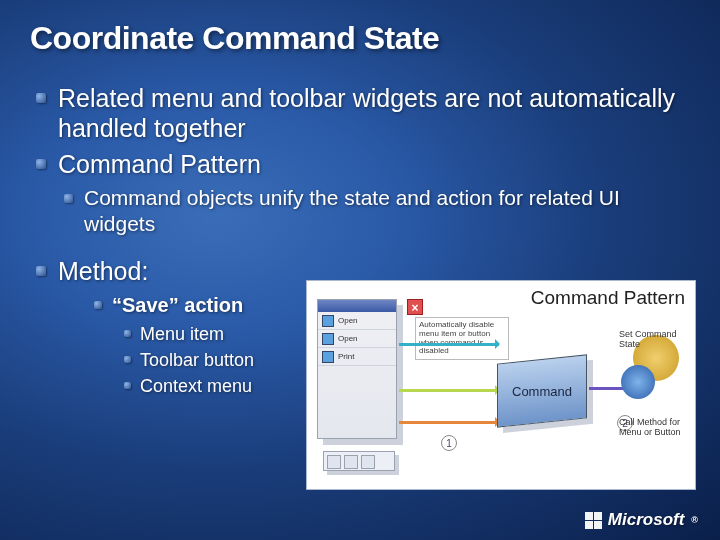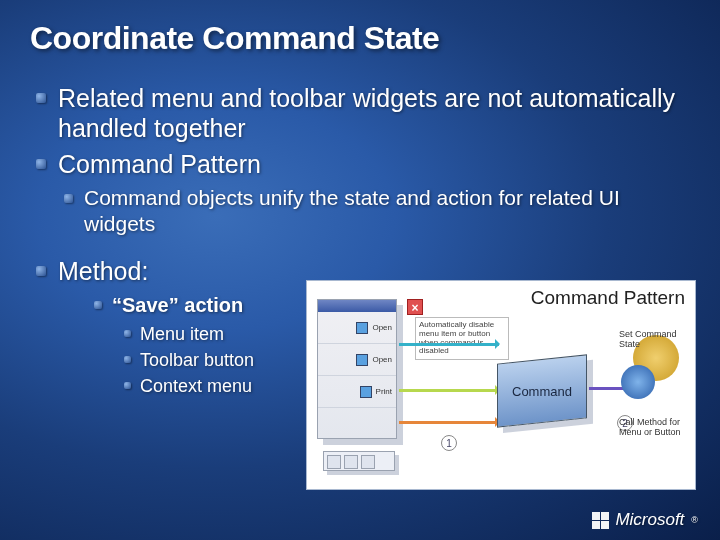--- a/index.html
+++ b/index.html
@@ -122,21 +122,21 @@
   }
   .pane-menu {
     position: absolute;
     left: 10px; top: 18px;
     width: 80px; height: 140px;
     background: linear-gradient(#f0f0f4,#e4e7ee);
     border: 1px solid #9aa2b0;
     box-shadow: 6px 6px 0 rgba(170,178,196,.6);
   }
   .pane-menu .hdr { height: 12px; background: linear-gradient(#6f86c4,#3b5aa6); }
-  .pane-menu .row { height: 32px; border-bottom: 1px solid #cfd4de; display:flex; align-items:center; gap:4px; padding:0 4px;justify-content:flex-end;}
+  .pane-menu .row { height: 18px; border-bottom: 1px solid #cfd4de; display:flex; align-items:center; gap:4px; padding:0 4px;}
   .pane-menu .ico { width:12px; height:12px; background:#5aa1e0; border:1px solid #346; }
   .pane-menu .txt { font-size:8px; color:#333; }
   .pane-toolbar {
     position: absolute;
     left: 16px; top: 170px;
     width: 72px; height: 20px;
     background: #eceff6;
     border: 1px solid #9aa2b0;
     box-shadow: 4px 4px 0 rgba(170,178,196,.6);
     display:flex; gap:3px; padding:3px;
@@ -195,21 +195,21 @@
 
   .logo {
     position: absolute;
     right: 22px;
     bottom: 10px;
     display: flex;
     align-items: center;
     gap: 6px;
     color: #fff;
     font-style: italic;
-    font-weight: normal;
+    font-weight: bold;
     font-size: 17px;
     text-shadow: 1px 1px 2px rgba(0,0,0,.4);
   }
   .logo .sq {
     display: grid;
     grid-template-columns: 8px 8px;
     grid-template-rows: 8px 8px;
     gap: 1px;
   }
   .logo .sq span { background:#fff; opacity:.95; }

